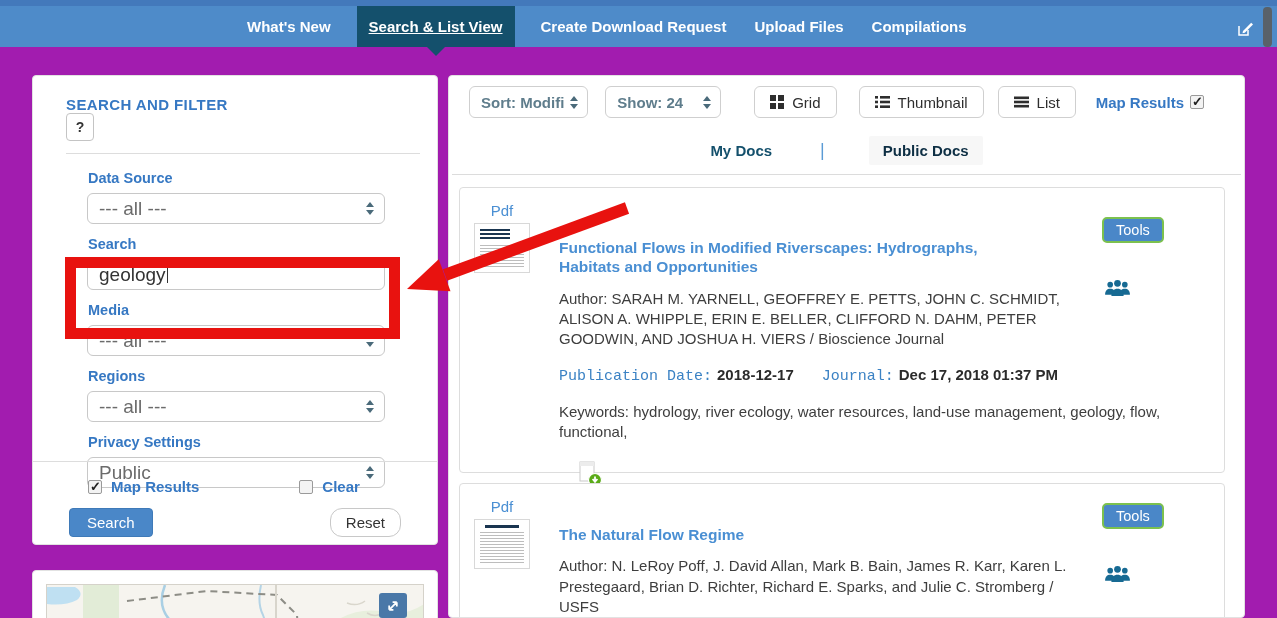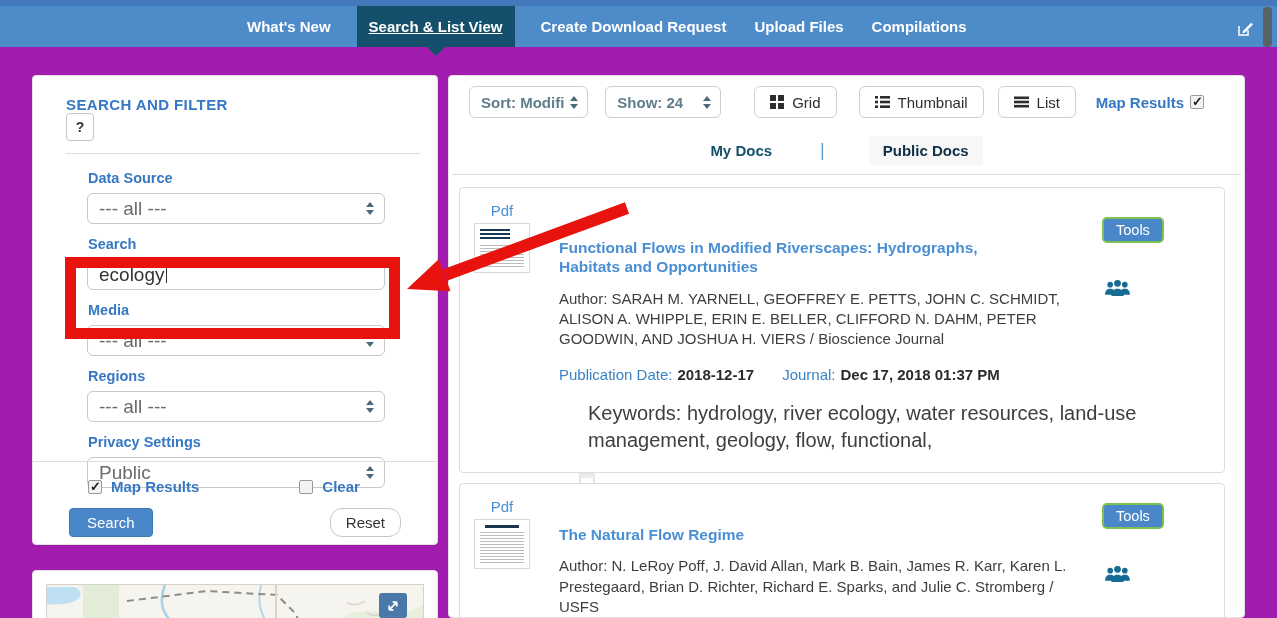--- a/index.html
+++ b/index.html
@@ -91,23 +91,23 @@
     background:repeating-linear-gradient(to bottom,#bdbdbd 0 1px,#fff 1px 3px); }
   .thumb.t2::before { content:''; position:absolute; left:10px; top:5px; right:10px; height:3px; background:#1a3550; }
   .thumb.t2::after { content:''; position:absolute; left:5px; top:12px; right:5px; bottom:5px;
     background:repeating-linear-gradient(to bottom,#bdbdbd 0 1px,#fff 1px 3px); }
   .doc-main { width:632px; }
   .doc-title { color:#4a8fd3; font-size:15.5px; font-weight:700; line-height:1.25; width:445px; cursor:pointer; }
   .c1 .doc-title { margin-top:36px; }
   .c2 .doc-title { margin-top:27px; }
   .doc-author { color:#3e3e3e; font-size:15px; line-height:1.35; width:525px; margin-top:12px; }
   .pub-row { display:flex; gap:28px; margin-top:16px; font-size:15px; white-space:nowrap; }
-  .pub-label { color:#3b82c4; }
+  .pub-label { color:#3b82c4;font-family:Liberation Mono, monospace; }
   .pub-value { color:#2b2b2b; font-weight:700; margin-left:5px; }
-  .doc-keywords { color:#3e3e3e; font-size:20px; line-height:1.35; width:628px; margin-top:17px;margin-left:29px; }
+  .doc-keywords { color:#3e3e3e; font-size:15px; line-height:1.35; width:628px; margin-top:17px; }
   .dl-icon { margin:19px 0 0 20px; display:inline-block; cursor:pointer; }
   .doc-right { position:absolute; left:642px; width:160px; }
   .c1 .doc-right { top:29px; }
   .c2 .doc-right { top:19px; }
   .tools-btn { background:#4a87c8; color:#fff; border:2px solid #7cc14e; border-radius:5px;
     font-size:14.5px; padding:3px 12px; cursor:pointer; }
   .people { display:block; margin:36px 0 0 2px; }
 
   
   .red-box { position:absolute; left:65px; top:257px; width:335px; height:82px;
@@ -148,21 +148,21 @@
       <div class="f-select">
         <span>--- all ---</span>
         <span class="spin">
             <i class="up"></i>
             <i class="dn"></i>
           </span>
       </div>
 
       <div class="f-label">Search</div>
       <div class="f-input">
-        <span>ecology</span>
+        <span>geology</span>
           <span class="caret"></span>
       </div>
 
       <div class="f-label">Media</div>
       <div class="f-select">
         <span>--- all ---</span>
         <span class="spin">
             <i class="up"></i>
             <i class="dn"></i>
           </span>

